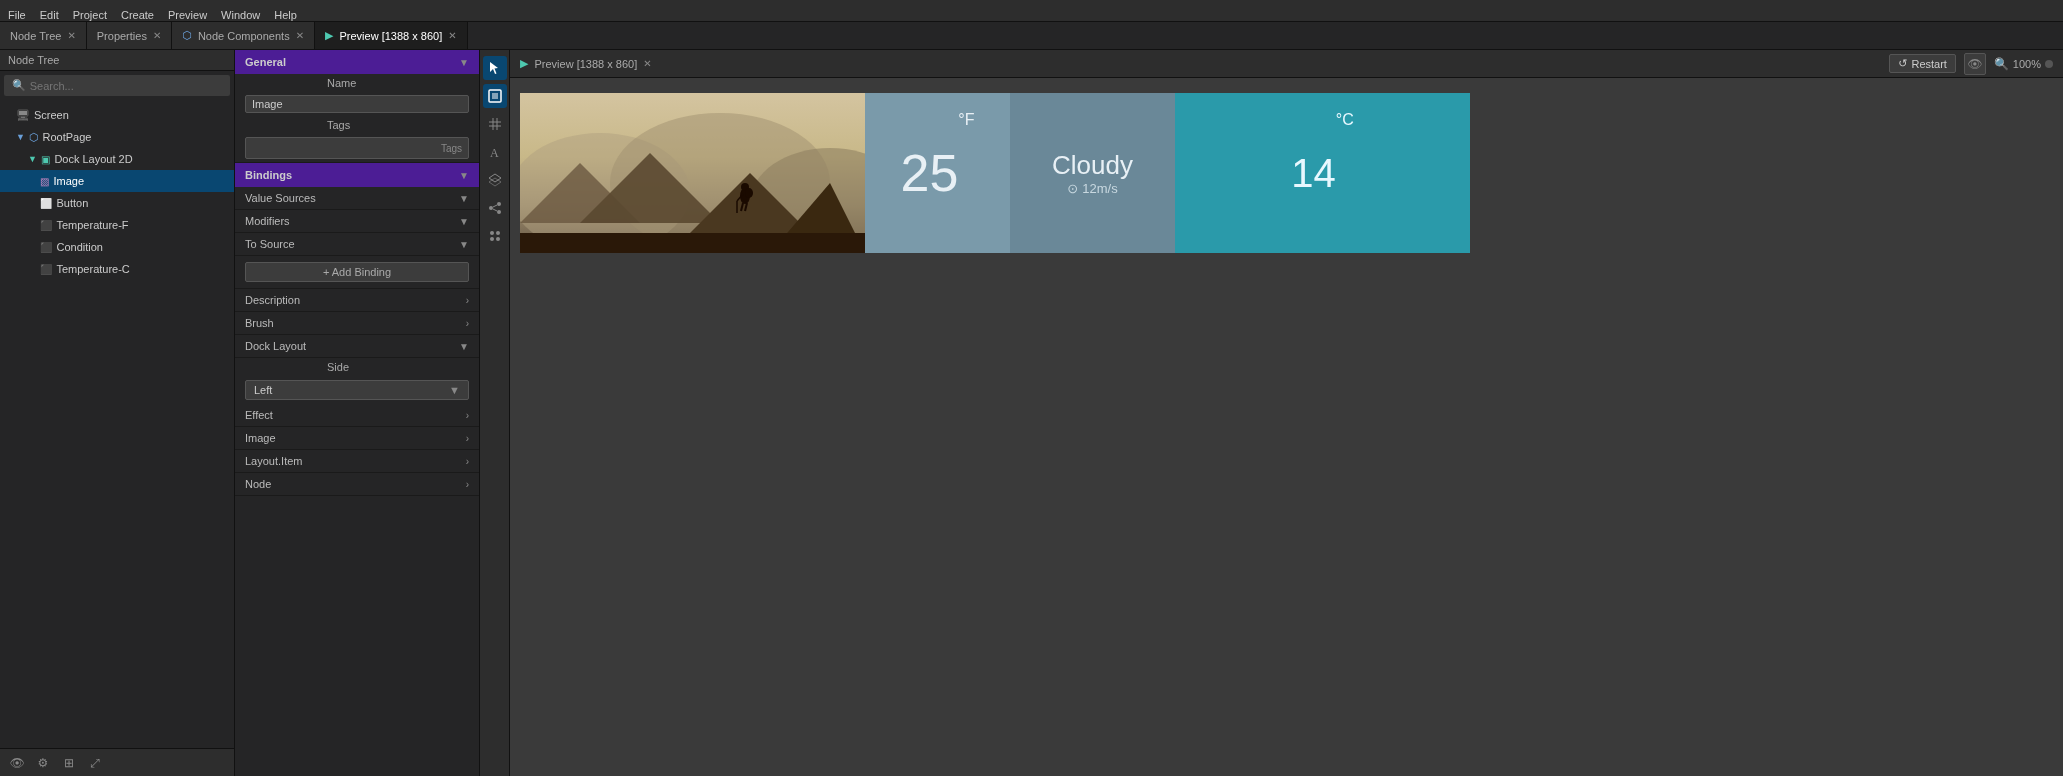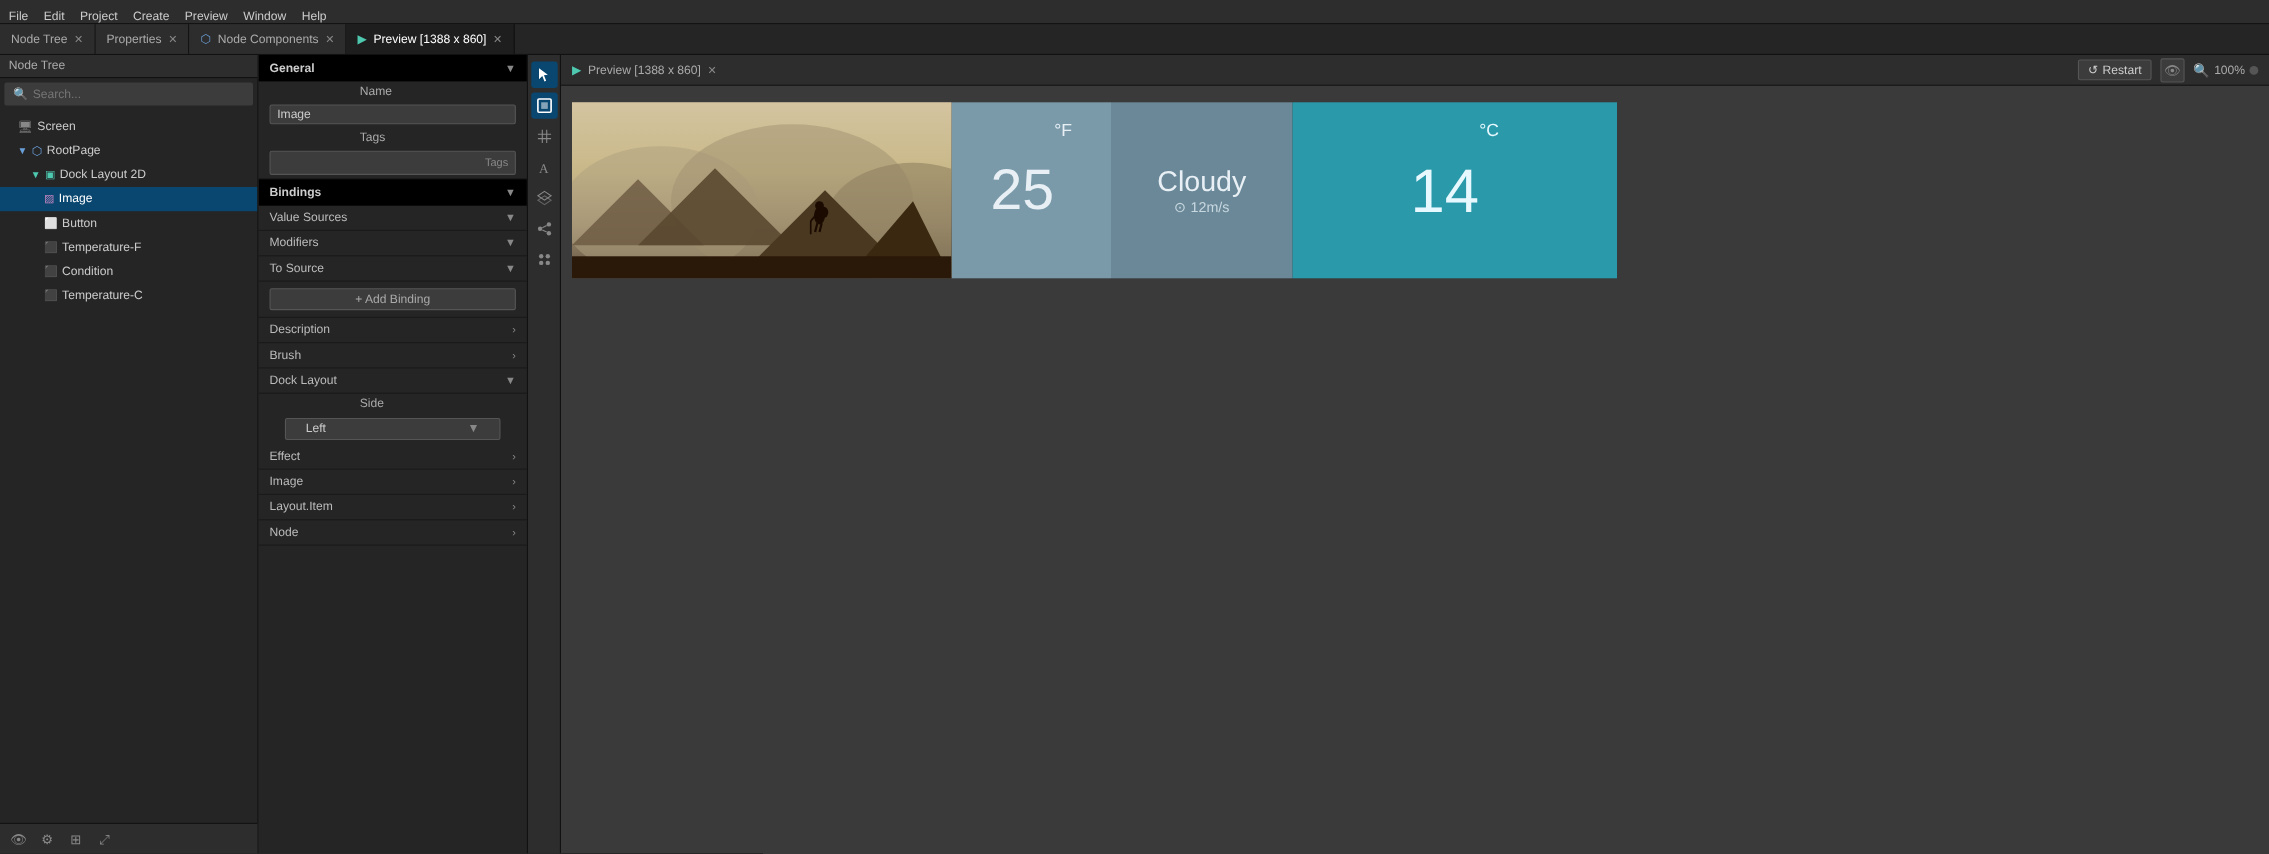--- a/index.html
+++ b/index.html
@@ -144,21 +144,21 @@
     }
 
     .props-section {
       border-bottom: 1px solid #1a1a1a;
     }
     .props-section-header {
       display: flex;
       align-items: center;
       justify-content: space-between;
       padding: 6px 10px;
-      background: #000000;
+      background: #4c1d95;
       cursor: pointer;
       font-size: 11px;
       color: #ccc;
       font-weight: 600;
     }
     .chevron { font-size: 10px; color: #888; }
 
     .props-row {
       display: flex;
       align-items: center;
@@ -217,22 +217,22 @@
       font-size: 11px;
       border-radius: 2px;
       cursor: pointer;
       gap: 4px;
     }
 
     .side-dropdown {
       display: flex;
       align-items: center;
       justify-content: space-between;
-      margin: 4px 24px;
-      padding: 3px 18px;
+      margin: 4px 10px;
+      padding: 3px 8px;
       background: #3c3c3c;
       border: 1px solid #555;
       color: #ccc;
       font-size: 11px;
       border-radius: 2px;
       cursor: pointer;
     }
 
     
     .vertical-toolbar {
@@ -411,21 +411,21 @@
     .weather-temp2 {
       flex: 1;
       height: 160px;
       background: #2a9aaa;
       display: flex;
       align-items: center;
       justify-content: center;
     }
     .temp2-main {
       color: #e8f8ff;
-      font-size: 56px;
+      font-size: 40px;
       font-weight: 200;
     }
     .temp2-unit {
       color: #e8f8ff;
       font-size: 16px;
       font-weight: 300;
       align-self: flex-start;
       margin-top: 18px;
     }
 

